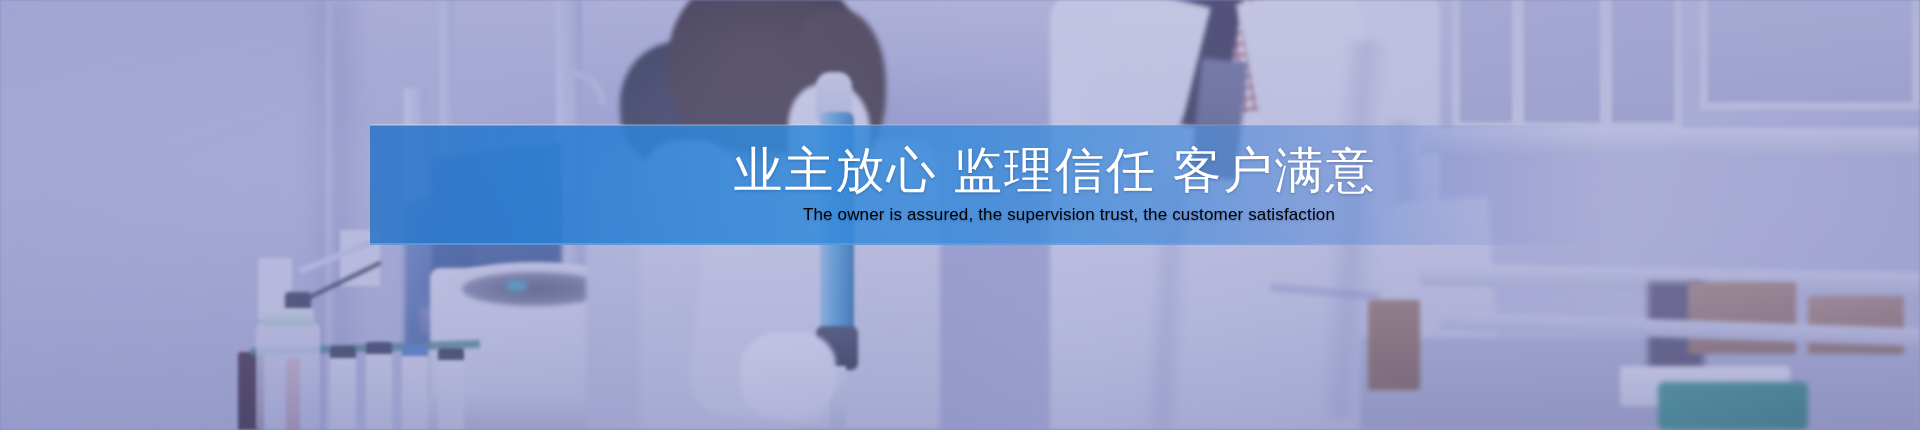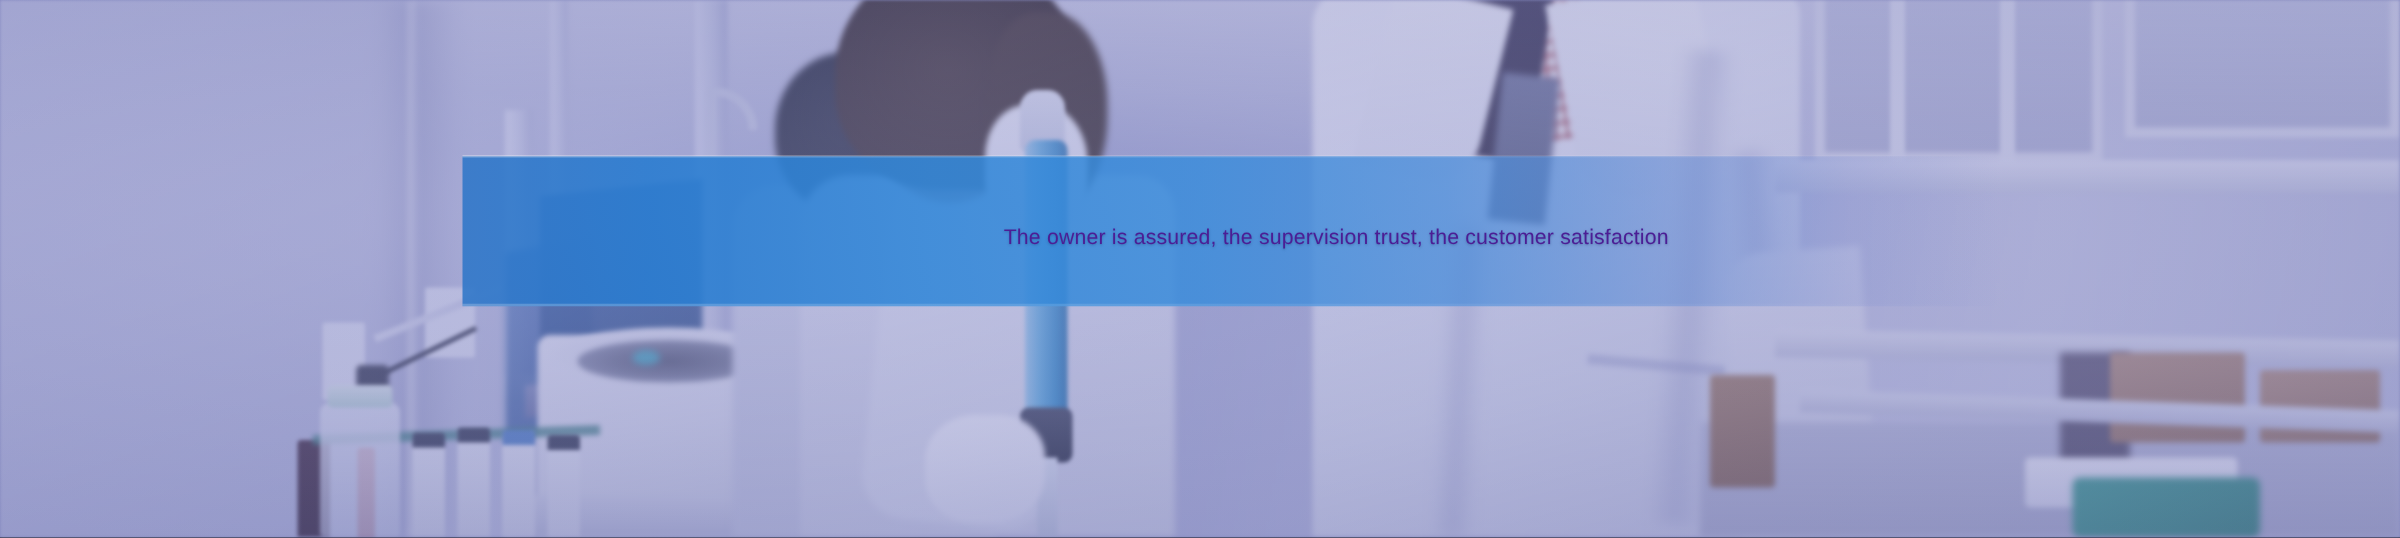--- a/index.html
+++ b/index.html
@@ -380,21 +380,21 @@
   .headline{
     color:#ffffff;
     font-size:49px;
     line-height:1.06;
     letter-spacing:2px;
     font-weight:400;
     white-space:nowrap;
     text-shadow:0 1px 3px rgba(20,50,95,.35);
   }
   .subline{
-    color:#4c1d95;
+    color:#000000;
     font-size:17px;
     letter-spacing:.15px;
     font-weight:400;
     margin-top:9px;
     white-space:nowrap;
     text-shadow:0 1px 2px rgba(20,50,95,.35);
     margin-left:28px;
   }
 </style>
 </head>
@@ -502,16 +502,17 @@
   </div>
 
   <div class="grade"></div>
   <div class="grade2"></div>
 
   <div class="band"></div>
   <div class="band-top-line"></div>
   <div class="band-bot-line"></div>
 
   <div class="text-wrap">
+    <div class="headline">业主放心 监理信任  客户满意</div>
     <div class="subline">The owner is assured, the supervision trust, the customer satisfaction</div>
   </div>
 
 </div>
 
 </body></html>

